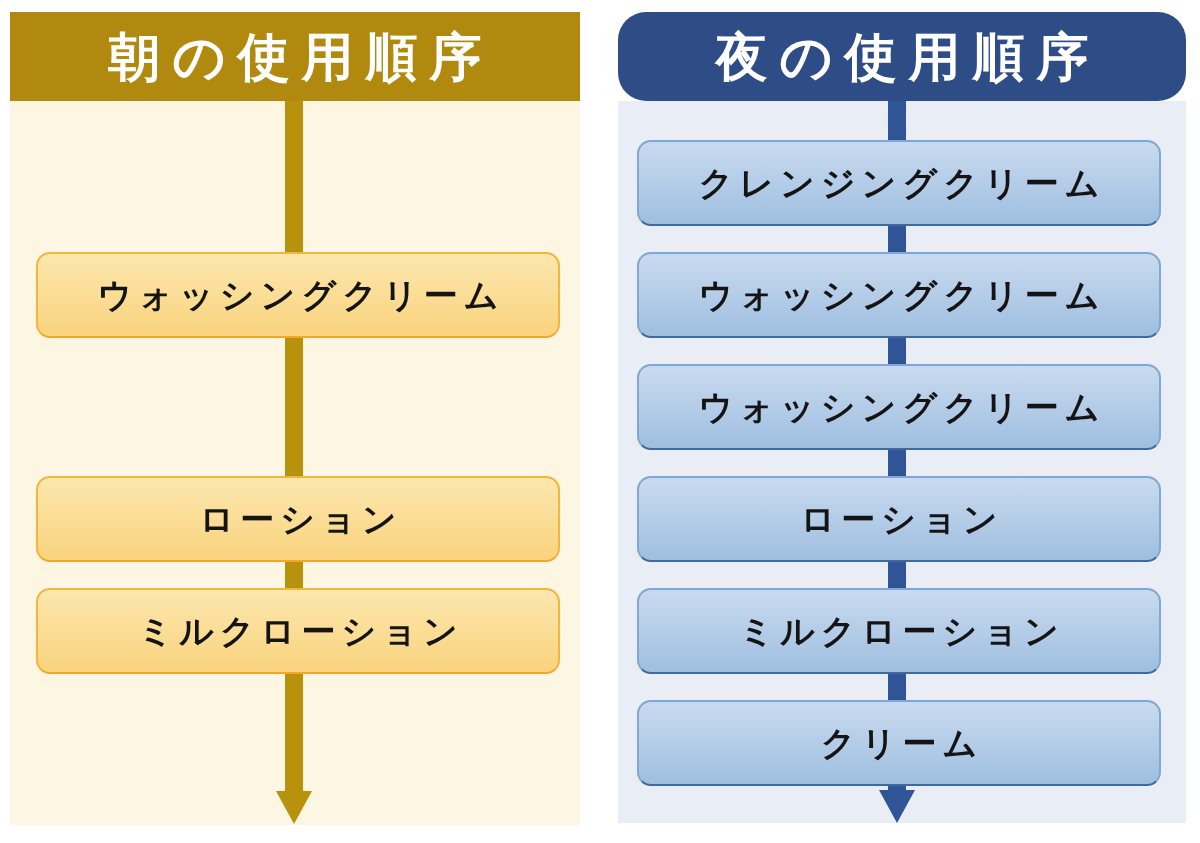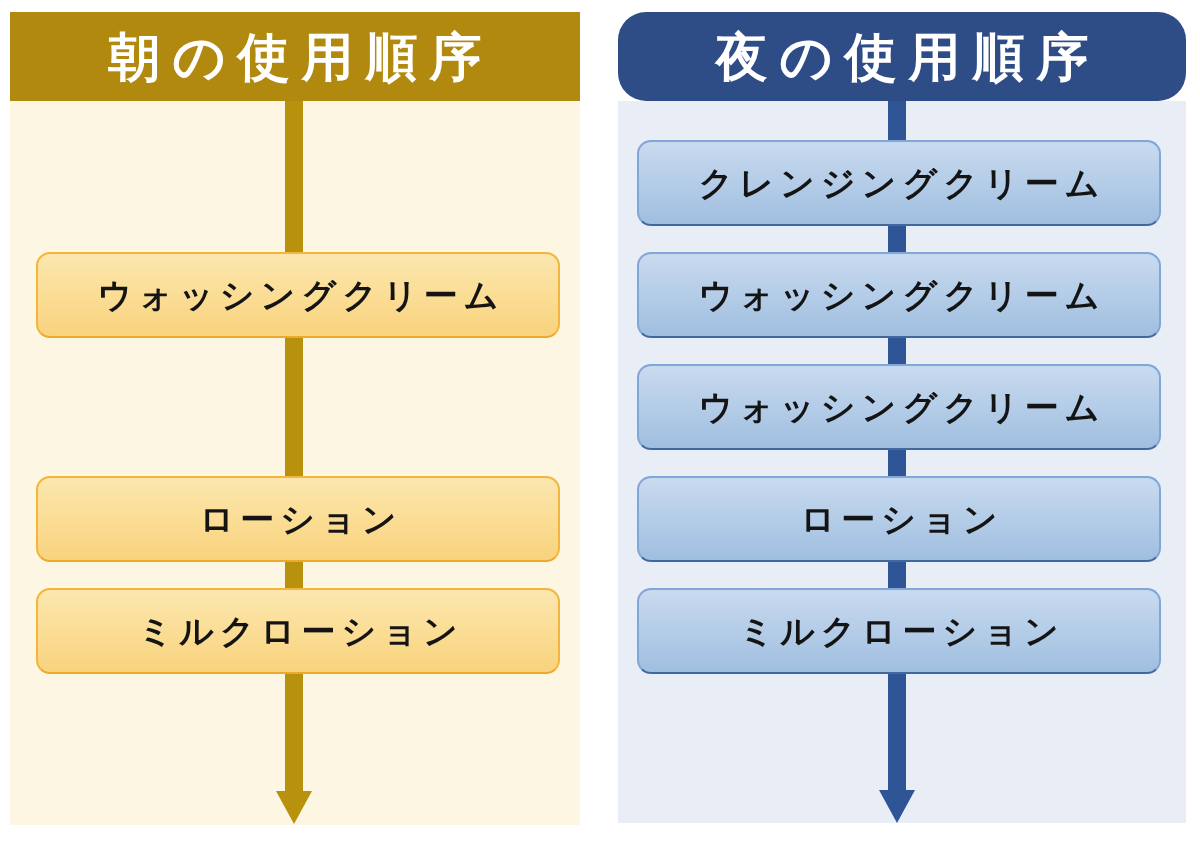--- a/index.html
+++ b/index.html
@@ -162,16 +162,19 @@
         </div>
         <div class="step-box" style="top: 263px;">
           <span class="step-label">ウォッシングクリーム</span>
         </div>
         <div class="step-box" style="top: 375px;">
           <span class="step-label">ローション</span>
         </div>
         <div class="step-box" style="top: 487px;">
           <span class="step-label">ミルクローション</span>
         </div>
+        <div class="step-box" style="top: 599px;">
+          <span class="step-label">クリーム</span>
+        </div>
       </div>
   </section>
 
 </div>
 
 </body></html>

